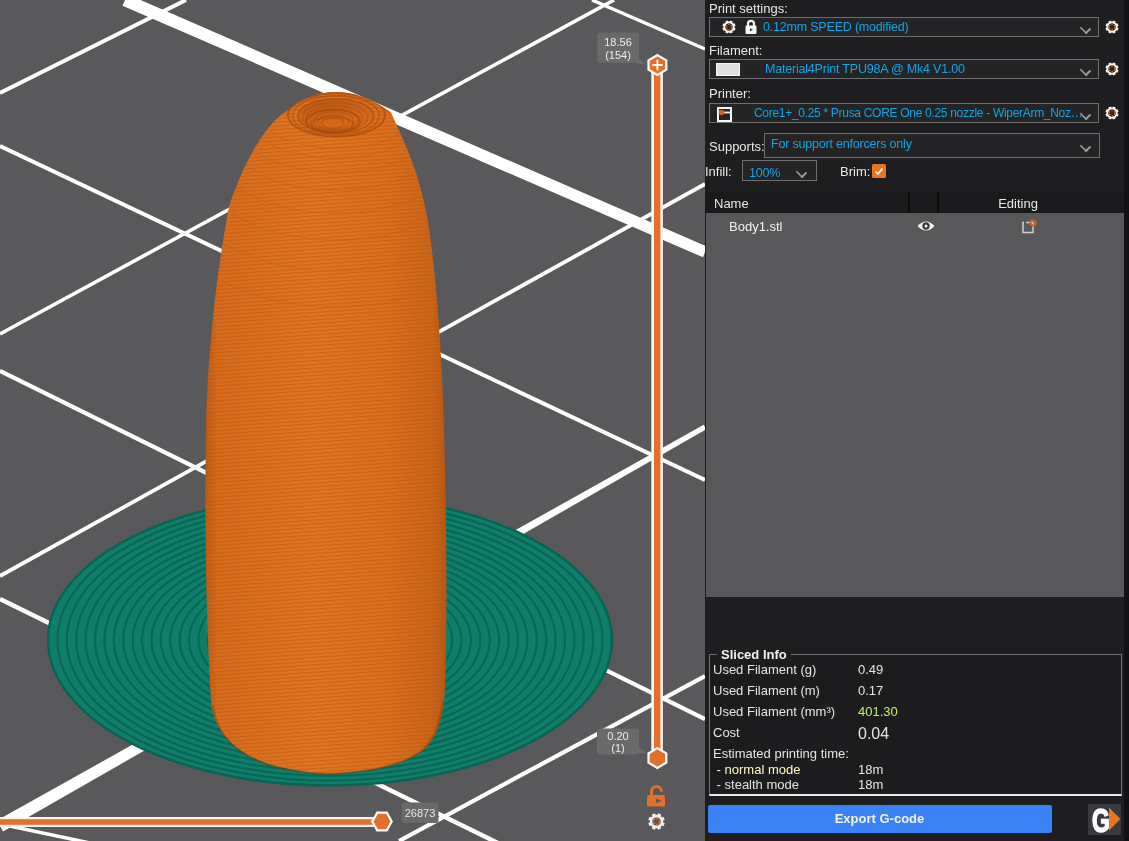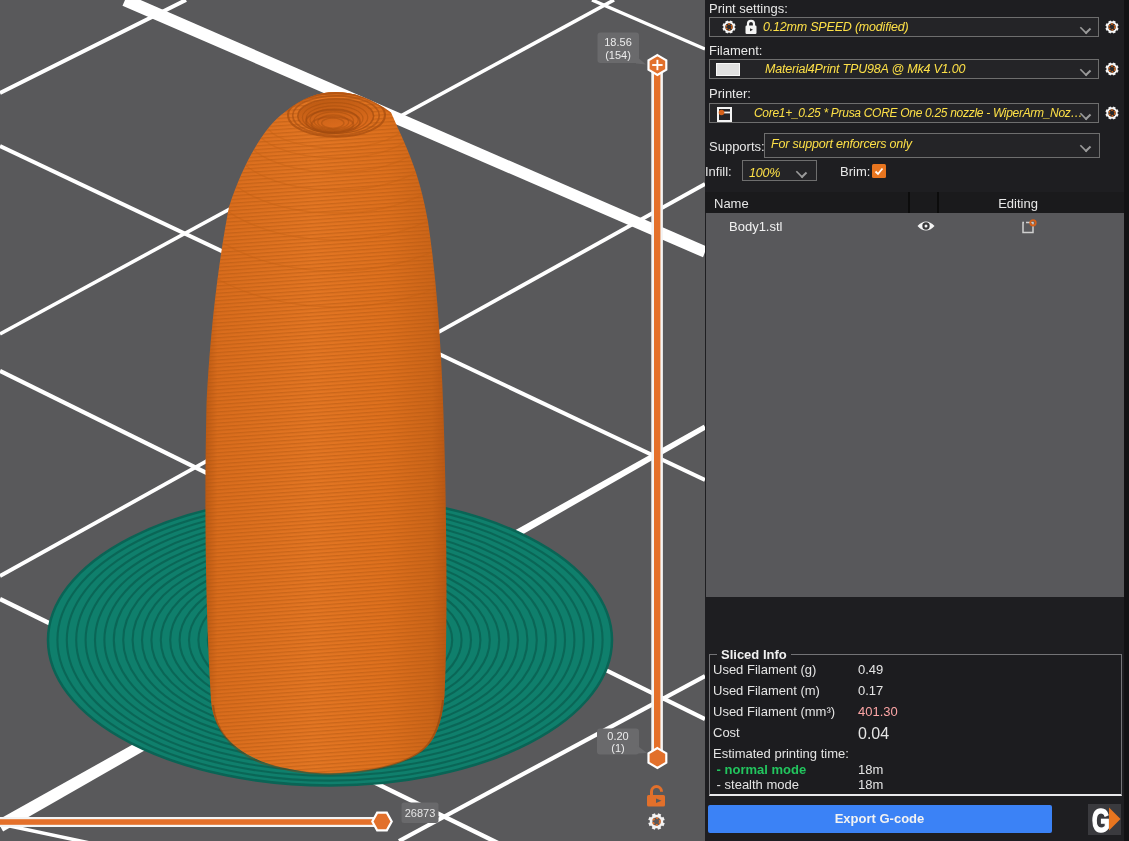--- a/index.html
+++ b/index.html
@@ -1,19 +1,19 @@
 <!DOCTYPE html>
 <html><head><meta charset="utf-8">
 <style>
 * { margin:0; padding:0; box-sizing:border-box; }
 html,body { width:1129px; height:841px; overflow:hidden; background:#1E1E21; font-family:"Liberation Sans", sans-serif; }
 .panel { position:absolute; left:705px; top:0; width:424px; height:841px; background:#1E1E21; }
 .panel .lab { position:absolute; font-size:13px; color:#E8E8E8; white-space:nowrap; }
 .combo { position:absolute; background:#242427; border:1px solid #6E6E6E; }
-.ctx { position:absolute; font-size:12.5px; letter-spacing:-0.2px; color:#fde047; white-space:nowrap; line-height:20px;font-style:italic; }
+.ctx { position:absolute; font-size:12.5px; letter-spacing:-0.2px; color:#0ea5e9; white-space:nowrap; line-height:20px; }
 .ic { position:absolute; }
 .chev { position:absolute; width:9px; height:9px; border-right:2px solid #9B9B9B; border-bottom:2px solid #9B9B9B; transform:rotate(45deg) scale(1,0.8); }
 </style></head>
 <body>
 <svg width="705" height="841" viewBox="0 0 705 841" style="position:absolute;left:0;top:0;">
 <defs>
 <linearGradient id="bodyg" x1="0" y1="0" x2="1" y2="0">
  <stop offset="0" stop-color="#BD5A13"></stop>
         <stop offset="0.05" stop-color="#D96C1C"></stop>
  <stop offset="0.45" stop-color="#E37623"></stop>
@@ -245,25 +245,25 @@
 <circle cx="12" cy="3.8" r="2.7" fill="none" stroke="#D4601A" stroke-width="1.9"></circle>
       </svg>
 </div>
 <div style="position:absolute;left:4px;top:654px;width:413px;height:142px;border:1px solid #737376;border-bottom:2px solid #E9E9EB;background:#1C1C1F;"></div>
 <div style="position:absolute;left:12px;top:647px;font-size:13px;font-weight:bold;color:#F0F0F0;background:#1E1E21;padding:0 4px;">Sliced Info</div>
 <div style="position:absolute;left:8px;top:662px;font-size:13px;color:#E4E4E4;">Used Filament (g)</div>
 <div style="position:absolute;left:153px;top:662px;font-size:13px;color:#E4E4E4;">0.49</div>
 <div style="position:absolute;left:8px;top:683px;font-size:13px;color:#E4E4E4;">Used Filament (m)</div>
 <div style="position:absolute;left:153px;top:683px;font-size:13px;color:#E4E4E4;">0.17</div>
 <div style="position:absolute;left:8px;top:704px;font-size:13px;color:#E4E4E4;">Used Filament (mm³)</div>
-<div style="position:absolute;left:153px;top:704px;font-size:13px;color:#fca5a5;">401.30</div>
+<div style="position:absolute;left:153px;top:704px;font-size:13px;color:#bef264;">401.30</div>
 <div style="position:absolute;left:8px;top:725px;font-size:13px;color:#E4E4E4;">Cost</div>
 <div style="position:absolute;left:153px;top:725px;font-size:16px;color:#E4E4E4;">0.04</div>
 <div style="position:absolute;left:8px;top:746px;font-size:13px;color:#E4E4E4;">Estimated printing time:</div>
-<div style="position:absolute;left:8px;top:762px;font-size:13px;color:#22c55e;font-weight:bold;">&nbsp;- normal mode</div>
+<div style="position:absolute;left:8px;top:762px;font-size:13px;color:#fef9c3;">&nbsp;- normal mode</div>
 <div style="position:absolute;left:153px;top:762px;font-size:13px;color:#E4E4E4;">18m</div>
 <div style="position:absolute;left:8px;top:777px;font-size:13px;color:#E4E4E4;">&nbsp;- stealth mode</div>
 <div style="position:absolute;left:153px;top:777px;font-size:13px;color:#E4E4E4;">18m</div>
 <div style="position:absolute;left:2.5px;top:805px;width:344px;height:28px;background:#3b82f6;border-radius:2px;text-align:center;line-height:28px;font-size:13px;font-weight:bold;color:#F2F2F2;">Export G-code</div>
 <svg style="position:absolute;left:383px;top:804px;" width="33" height="31">
 <rect x="0" y="0" width="33" height="31" fill="#3A3A3E"></rect>
 <text x="6" y="27.5" font-size="33.5" font-weight="bold" fill="#FFFFFF" stroke="#FFFFFF" stroke-width="1.6" font-family="Liberation Sans, sans-serif" transform="scale(0.68,1)">G</text>
 <polygon points="21,3.5 32.5,15 21,26.5" fill="#E8751F"></polygon>
     </svg>
 <div style="position:absolute;left:419px;top:0;width:5px;height:841px;background:#121214;"></div>

